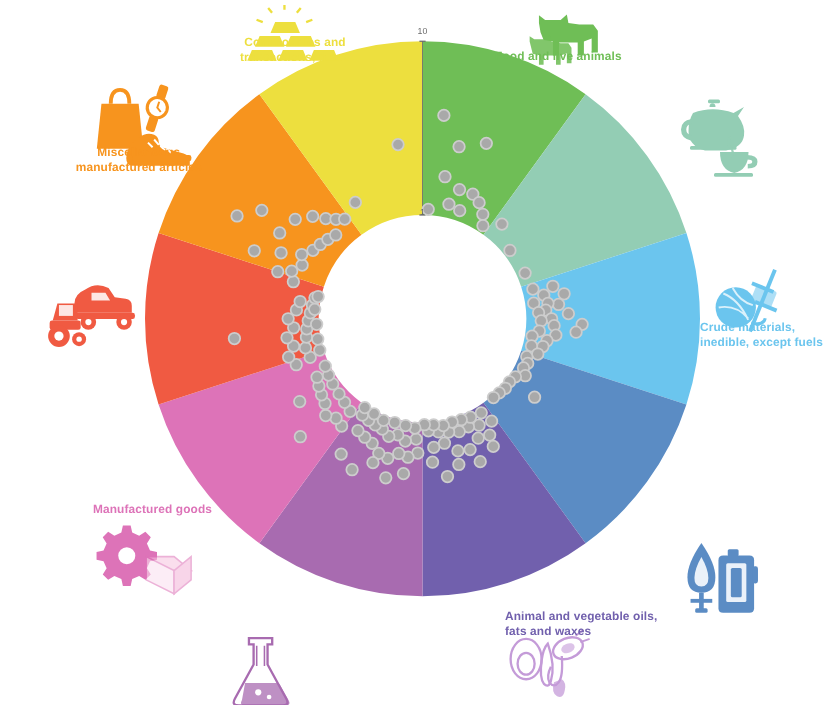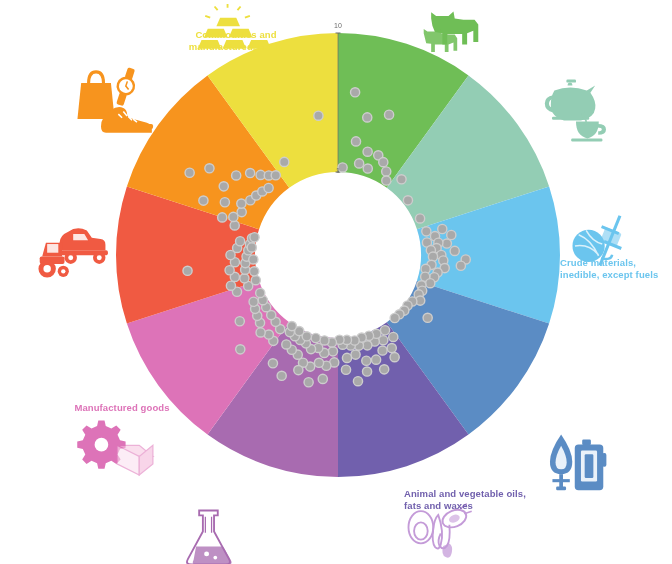--- a/index.html
+++ b/index.html
@@ -343,21 +343,24 @@
         <path d="M36 58 l26 0 l6 14 l-38 0Z"></path>
         <path d="M76 58 l26 0 l6 14 l-38 0Z"></path>
       </g>
 
     </g>
   </svg>
 
   <div class="axis-tick" id="tick-outer" style="left: 324px; top: 22px; width: 28px;">10</div>
   <div class="axis-tick" id="tick-inner" style="left: 324px; top: 167px; width: 28px;">1</div>
 
+  <div class="cat-label lbl-left" style="left: 396px; top: 40px; width: 160px; color: rgb(111, 190, 86);">Food and live animals</div>
   <div class="cat-label lbl-left" style="left: 560px; top: 257px; width: 112px; color: rgb(107, 197, 238);">Crude materials,
 inedible, except fuels</div>
   <div class="cat-label lbl-left" style="left: 404px; top: 488px; width: 170px; color: rgb(113, 96, 173);">Animal and vegetable oils,
 fats and waxes</div>
   <div class="cat-label lbl-center" style="left: 44px; top: 402px; width: 156px; color: rgb(221, 115, 184);">Manufactured goods</div>
+  <div class="cat-label lbl-center" style="left: 38px; top: 117px; width: 146px; color: rgb(247, 148, 30);">Miscellaneous
+manufactured articles</div>
   <div class="cat-label lbl-center" style="left: 160px; top: 29px; width: 152px; color: rgb(237, 223, 62);">Commodities and
-manufactured, n.e.s.</div>
+transactions, n.e.s.</div>
 
 </div>
 
 </body></html>

